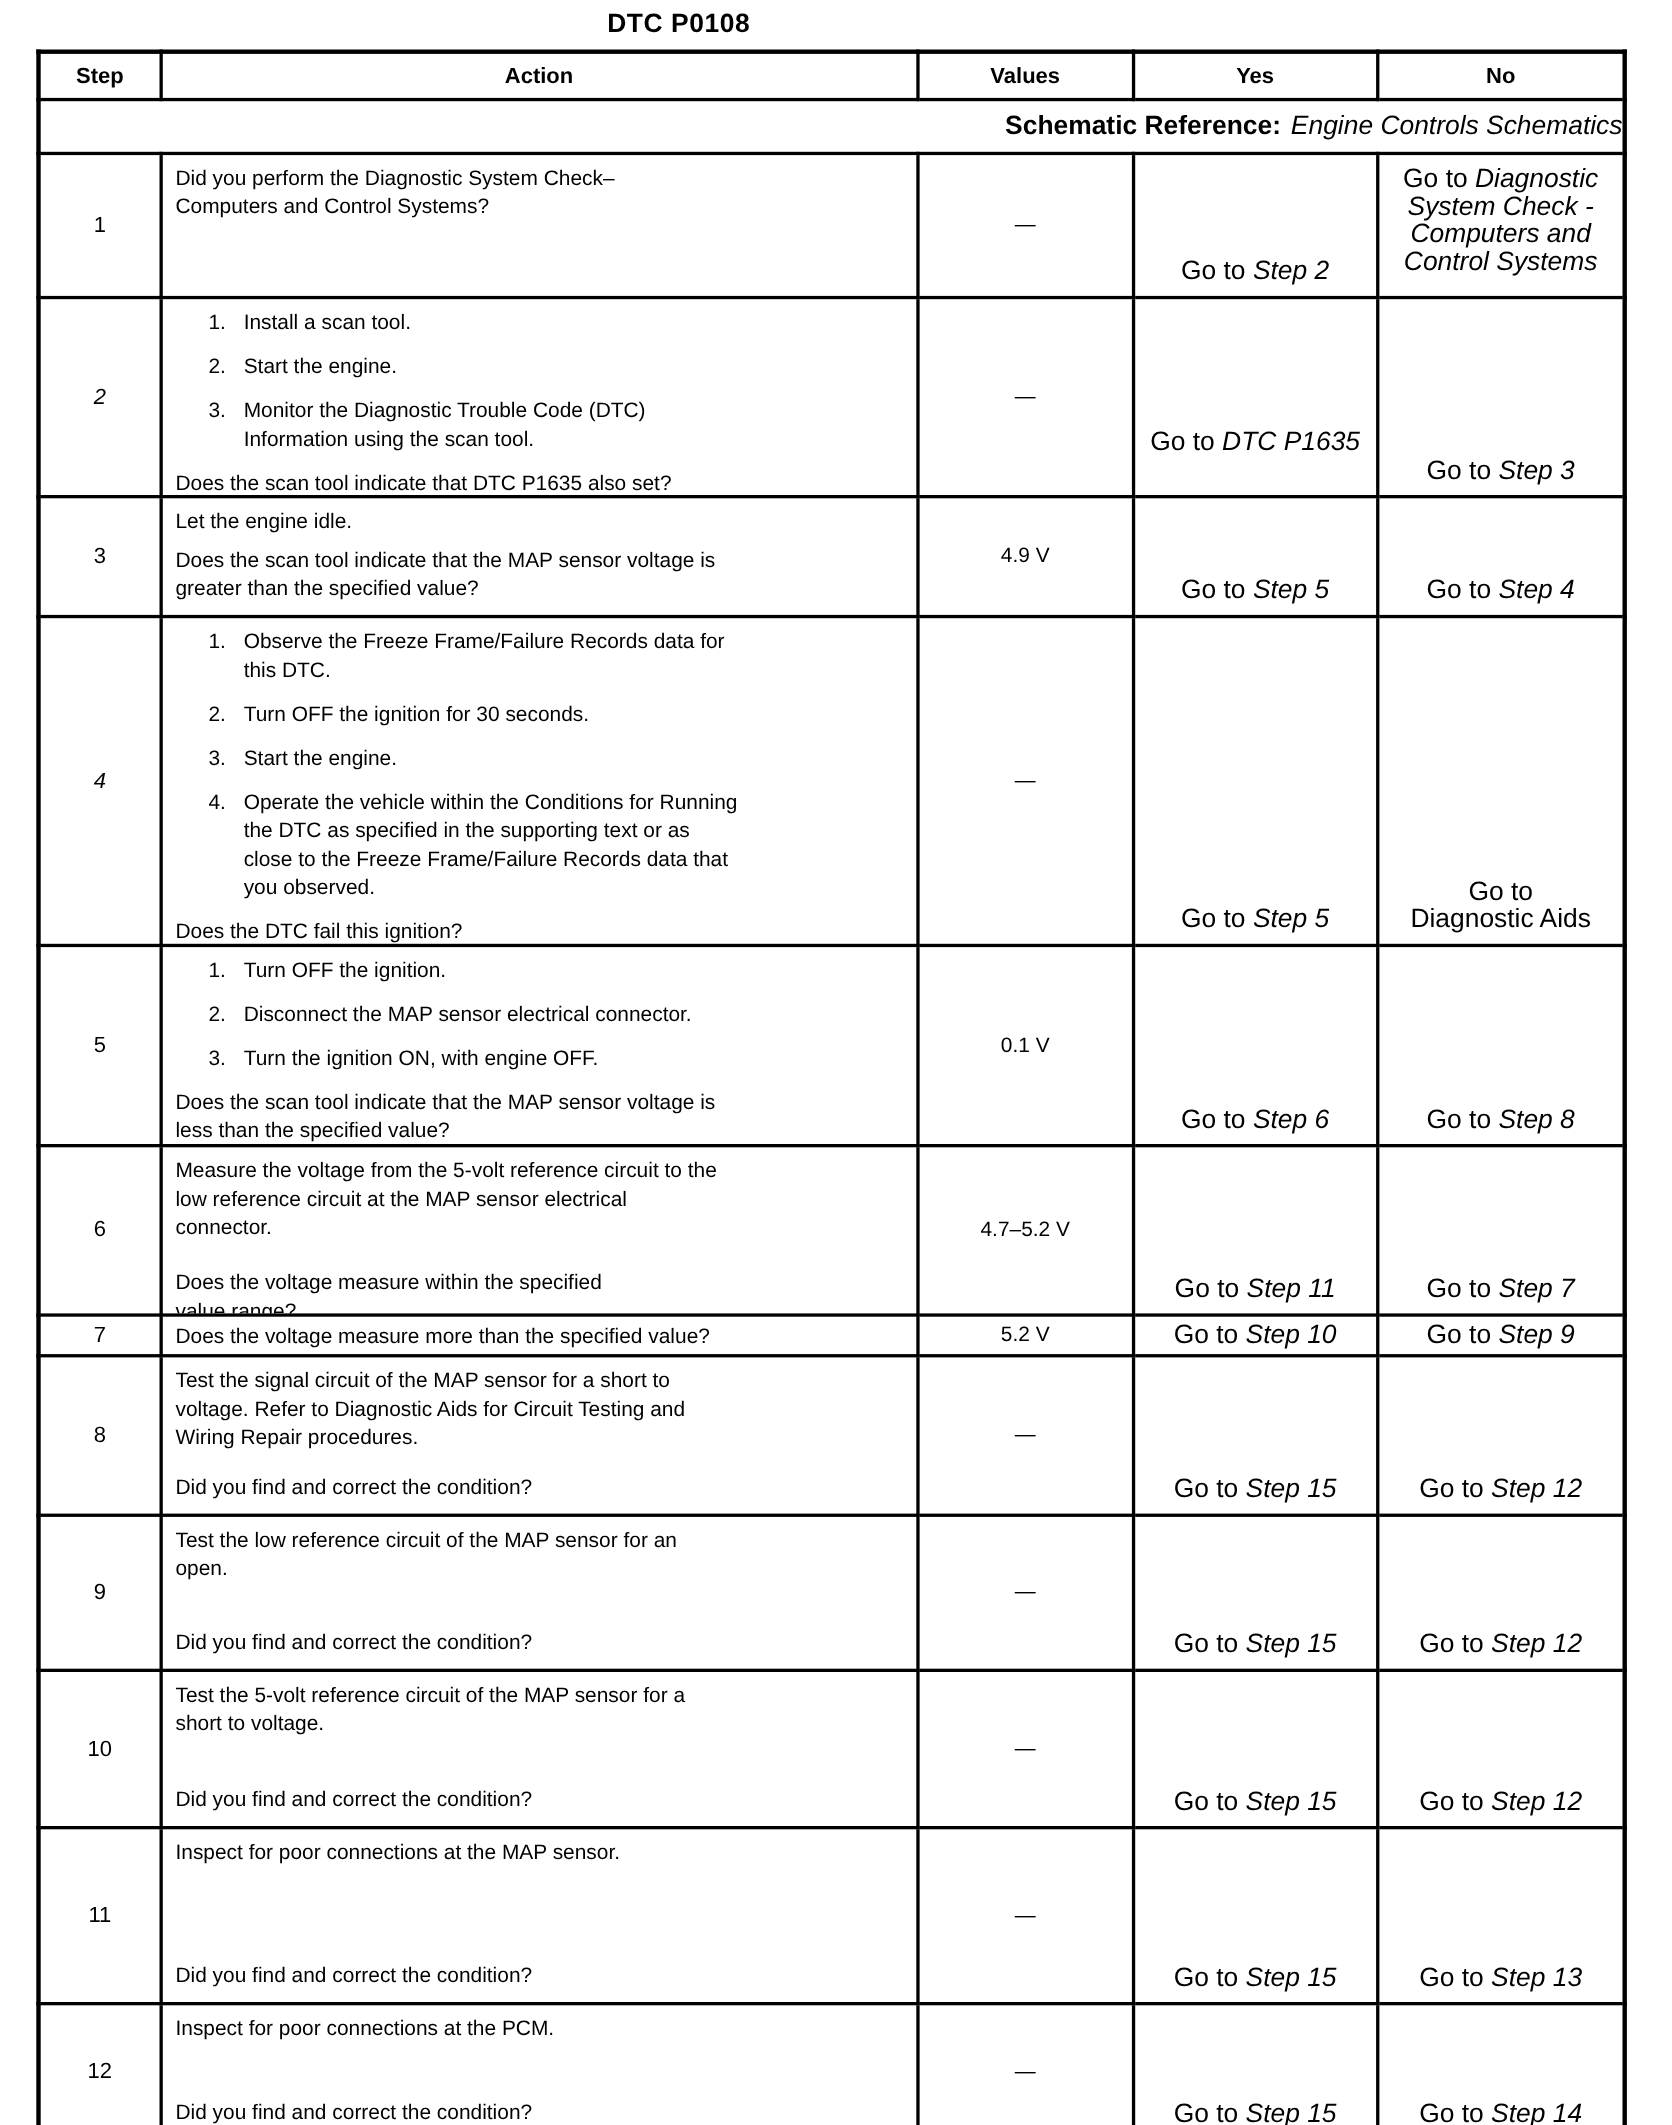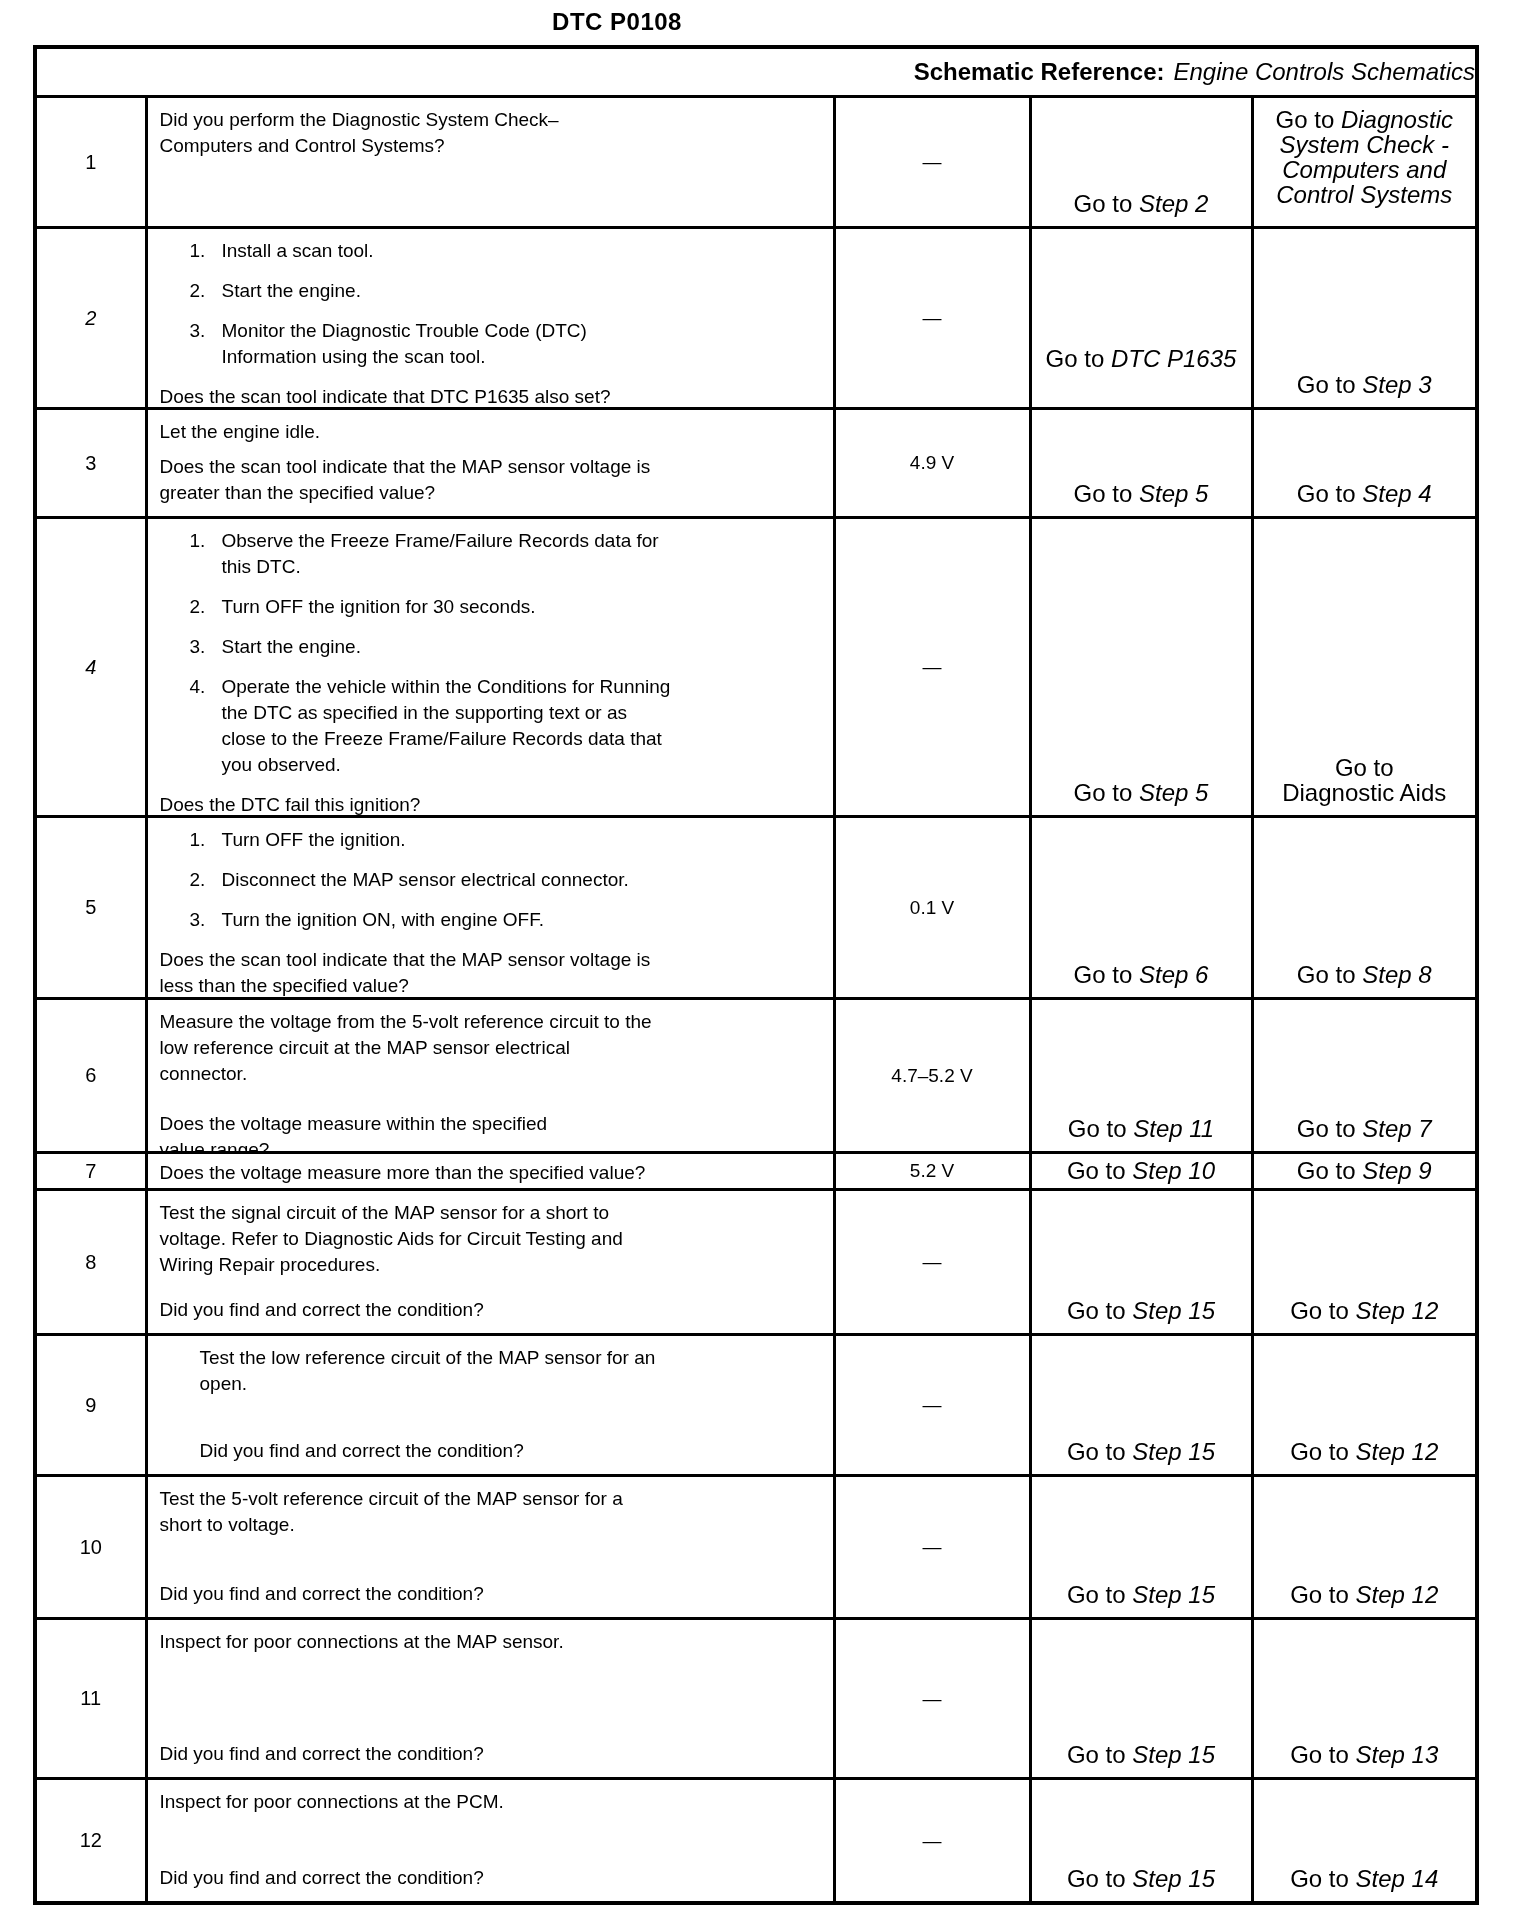--- a/index.html
+++ b/index.html
@@ -50,20 +50,27 @@
 
 <table class="dtc">
   <colgroup>
     <col style="width:111px">
     <col style="width:688px">
     <col style="width:196px">
     <col style="width:222px">
     <col style="width:225px">
   </colgroup>
   <thead>
+    <tr>
+      <th>Step</th>
+      <th>Action</th>
+      <th>Values</th>
+      <th>Yes</th>
+      <th>No</th>
+    </tr>
     <tr class="schematic-row">
       <td colspan="5">
         <span class="schematic-label">Schematic Reference:</span><span class="schematic-value">Engine Controls Schematics</span>
       </td>
     </tr>
   </thead>
   <tbody>
       <tr style="height: 128px;">
         <td class="step-cell"><span>1</span></td>
         <td class="action-cell">
@@ -240,21 +247,21 @@
         <td class="goto-cell">
           <div class="goto"><span>Go to </span><span class="it">Step 15</span></div>
         </td>
         <td class="goto-cell">
           <div class="goto"><span>Go to </span><span class="it">Step 12</span></div>
         </td>
       </tr>
       <tr style="height: 138px;">
         <td class="step-cell"><span>9</span></td>
         <td class="action-cell">
-          <div class="action-inner" style="height: 138px; margin-left: 40px;">
+          <div class="action-inner" style="height: 138px;">
             <div class="para">Test the low reference circuit of the MAP sensor for an
 open.</div>
             <div class="question">Did you find and correct the condition?</div>
           </div>
         </td>
         <td class="values-cell"><span>—</span></td>
         <td class="goto-cell">
           <div class="goto"><span>Go to </span><span class="it">Step 15</span></div>
         </td>
         <td class="goto-cell">

